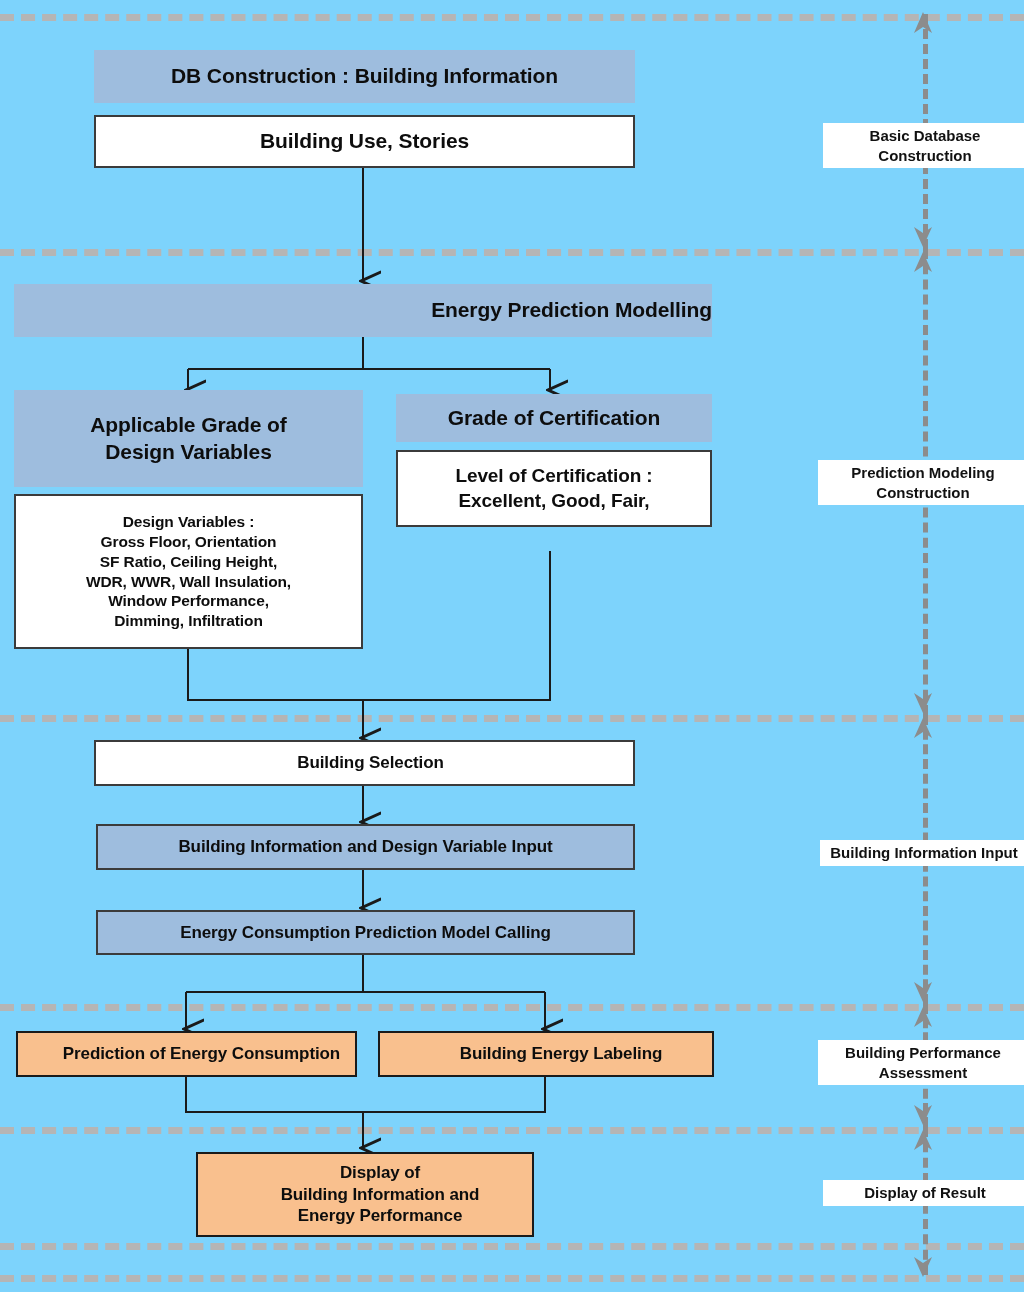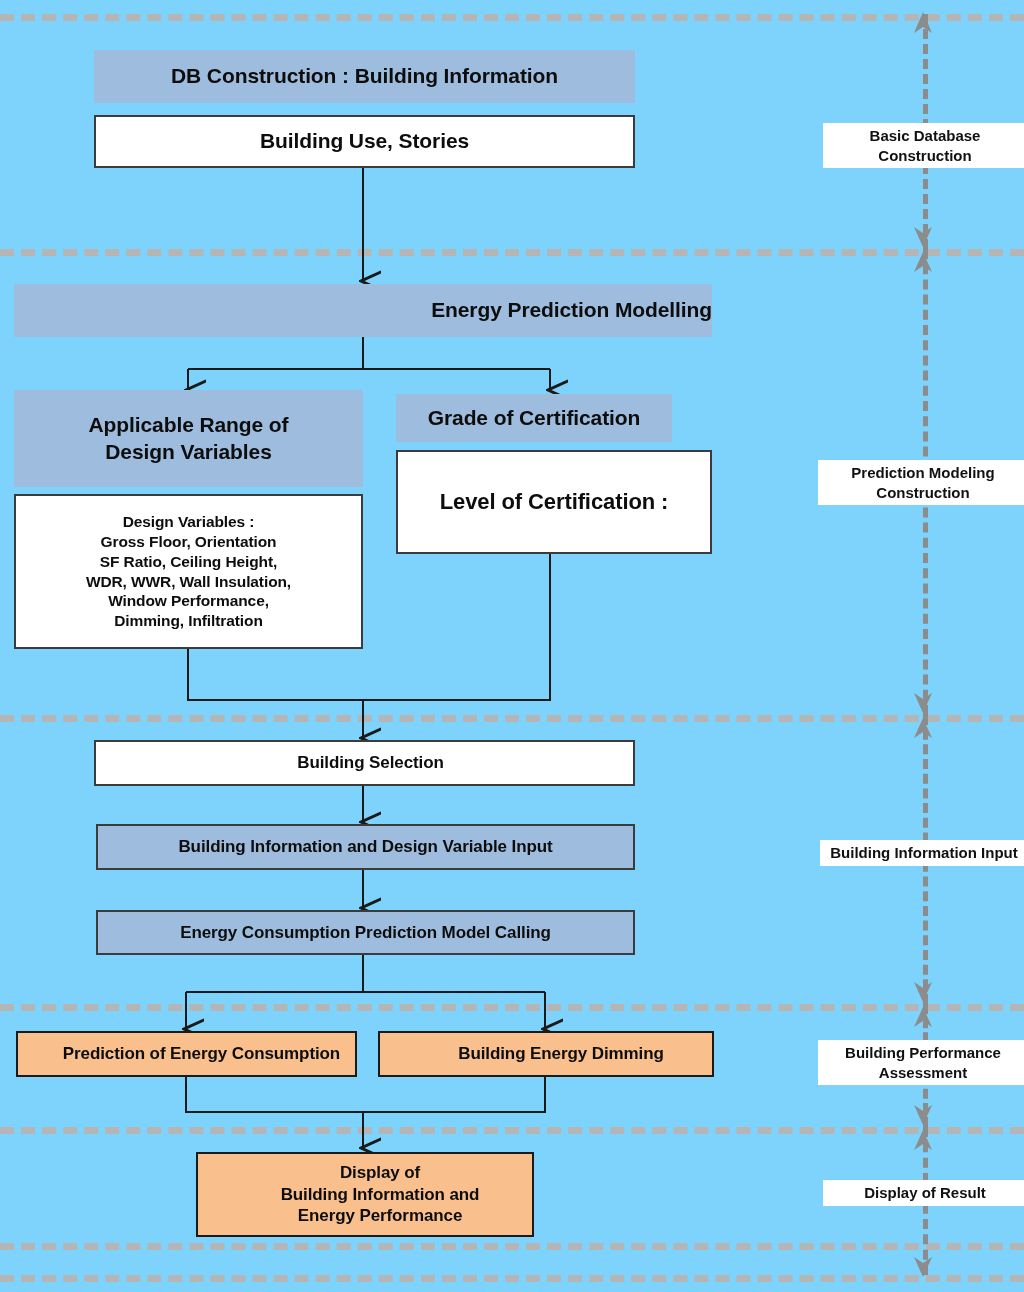--- a/index.html
+++ b/index.html
@@ -178,59 +178,60 @@
 
   <div class="node white" style="left:94px; top:115px; width:541px; height:53px; font-size:21px;">
     <span>Building Use, Stories</span>
   </div>
 
   <div class="node blue" style="left:14px; top:284px; width:698px; height:53px; font-size:21px;text-align:right;">
     <span>Energy Prediction Modelling</span>
   </div>
 
   <div class="node blue" style="left:14px; top:390px; width:349px; height:97px; font-size:21px; flex-direction:column;">
-    <span>Applicable Range of</span>
+    <span>Applicable Grade of</span>
     <span>Design Variables</span>
   </div>
 
   <div class="node white" style="left:14px; top:494px; width:349px; height:155px; font-size:15.5px; flex-direction:column;">
     <span>Design Variables :</span>
     <span>Gross Floor, Orientation</span>
     <span>SF Ratio, Ceiling Height,</span>
     <span>WDR, WWR, Wall Insulation,</span>
     <span>Window Performance,</span>
     <span>Dimming, Infiltration</span>
   </div>
 
-  <div class="node blue" style="left:396px; top:394px; width:276px; height:48px; font-size:21px;">
+  <div class="node blue" style="left:396px; top:394px; width:316px; height:48px; font-size:21px;">
     <span>Grade of Certification</span>
   </div>
 
-  <div class="node white" style="left:396px; top:450px; width:316px; height:104px; font-size:22px; flex-direction:column;">
+  <div class="node white" style="left:396px; top:450px; width:316px; height:77px; font-size:19px; flex-direction:column;">
     <span>Level of Certification :</span>
+    <span>Excellent, Good, Fair,</span>
   </div>
 
   <div class="node white" style="left:94px; top:740px; width:541px; height:46px; font-size:17px;padding-left:12px;">
     <span>Building Selection</span>
   </div>
 
   <div class="node blue" style="left:96px; top:824px; width:539px; height:46px; font-size:17px; border:2px solid #3b3b3b;">
     <span>Building Information and Design Variable Input</span>
   </div>
 
   <div class="node blue" style="left:96px; top:910px; width:539px; height:45px; font-size:17px; border:2px solid #3b3b3b;">
     <span>Energy Consumption Prediction Model Calling</span>
   </div>
 
   <div class="node orange" style="left:16px; top:1031px; width:341px; height:46px; font-size:17px;">
     <span>Prediction of Energy Consumption</span>
   </div>
 
   <div class="node orange" style="left:378px; top:1031px; width:336px; height:46px; font-size:17px;">
-    <span>Building Energy Dimming</span>
+    <span>Building Energy Labeling</span>
   </div>
 
   <div class="node orange" style="left:196px; top:1152px; width:338px; height:85px; font-size:17px; flex-direction:column;align-items:center;">
     <span>Display of</span>
     <span>Building Information and</span>
     <span>Energy Performance</span>
   </div>
 
   <div class="stage-label" style="left:823px; top:123px; width:200px;">
     <span>Basic Database</span>

